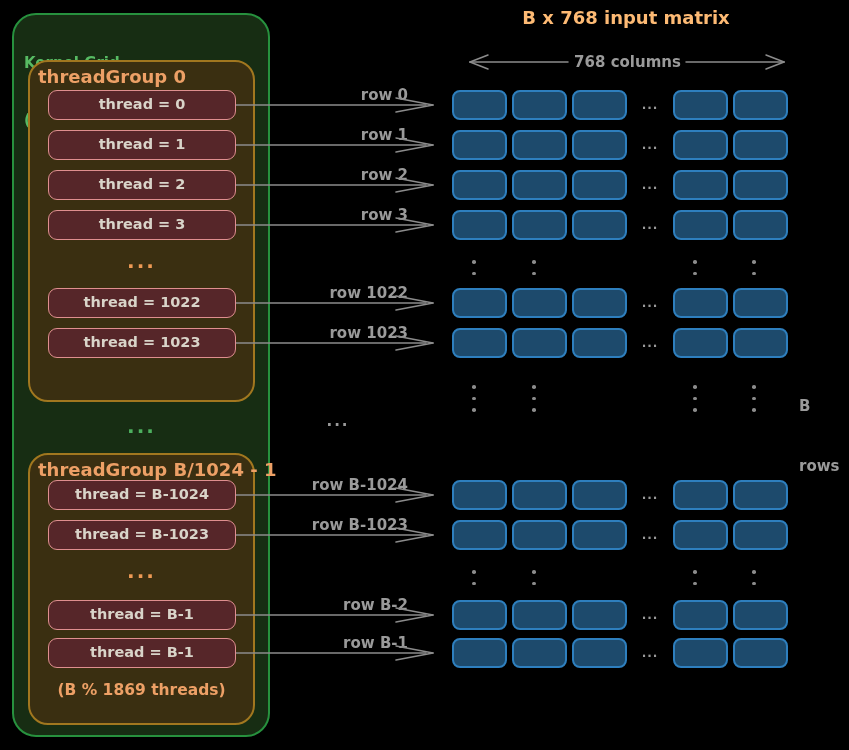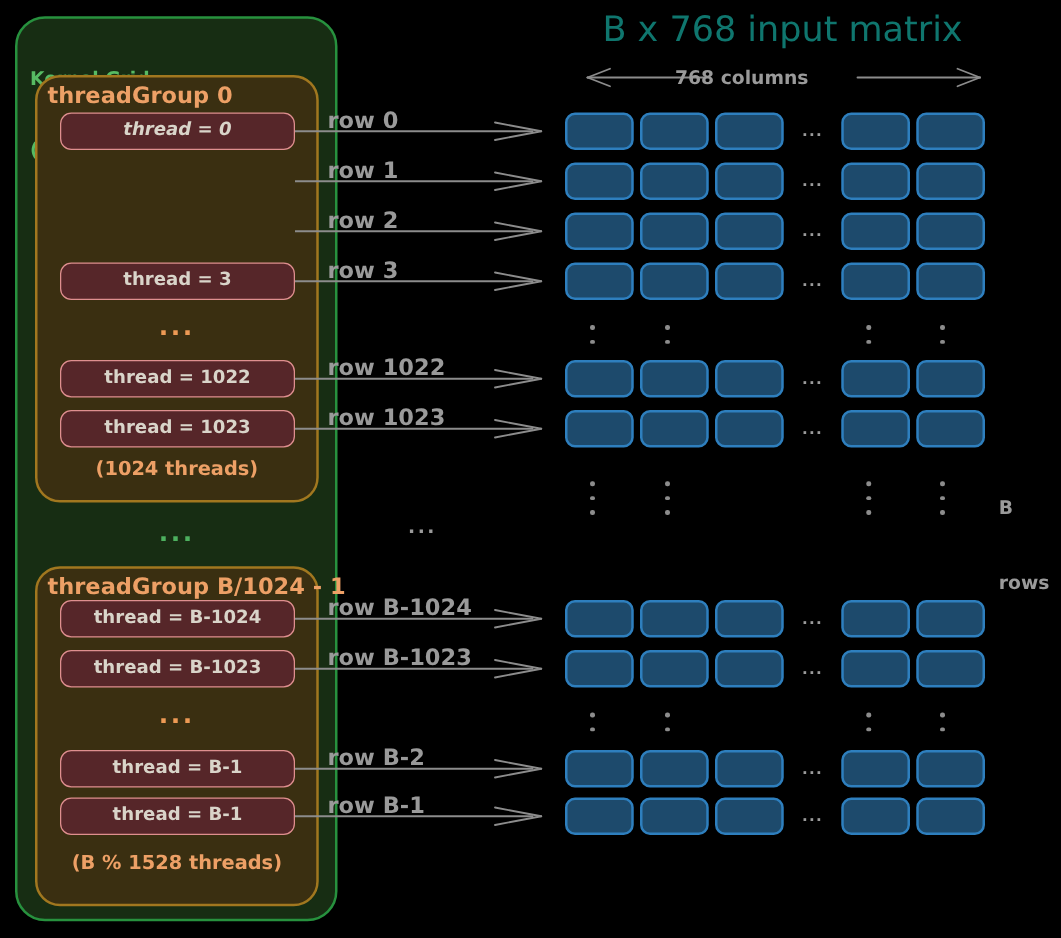--- a/index.html
+++ b/index.html
@@ -76,53 +76,53 @@
     color: #eda066;
     font-size: 15.5px;
     font-weight: 600;
   }
   
   .row-arrow { position: absolute; left: 236px; }
   .row-arrow line { stroke: #8c8c8c; stroke-width: 1.5; stroke-linecap: round; }
   .row-arrow-label {
     position: absolute;
     left: 262px; width: 146px;
-    text-align: left;
+    text-align: right;
     color: #9a9a9a;
-    font-size: 18px;
+    font-size: 15px;
     font-weight: 600;
   }
   .mid-ellipsis {
     position: absolute;
     left: 308px; top: 414px;
     width: 60px;
     text-align: center;
     color: #9a9a9a;
     font-size: 15px;
     line-height: 15px;
     font-weight: 700;
     letter-spacing: 2px;
   }
   
   .matrix-title {
     position: absolute;
     left: 476px; top: 7px;
     width: 300px;
     text-align: center;
-    color: #0f766e;
-    font-size: 28px;
-    font-weight: 400;
+    color: #fdba74;
+    font-size: 18px;
+    font-weight: 700;
   }
   .col-arrow { position: absolute; left: 468px; top: 50px; }
   .col-arrow line { stroke: #8c8c8c; stroke-width: 1.5; stroke-linecap: round; }
   .col-arrow-label {
     position: absolute;
     left: 540px; top: 53px;
     width: 175px;
-    text-align: left;
+    text-align: center;
     color: #9a9a9a;
     font-size: 15px;
     font-weight: 600;
   }
   .mrow {
     position: absolute;
     left: 452px;
     display: flex;
     gap: 5px;
     height: 30px;
@@ -167,37 +167,38 @@
 <div class="canvas">
 
   <div class="outer-box"></div>
   <div class="kg-title">
     <div>Kernel Grid</div>
     <div>(B threads)</div>
   </div>
 
   <div class="group-box" style="top:60px; height:342px;"></div>
   <div class="group-label" style="top:66px;">threadGroup 0</div>
-  <div class="tbox" style="top:90px;font-style:italic;">thread = 0</div>
+  <div class="tbox" style="top:90px;">thread = 0</div>
+  <div class="tbox" style="top:130px;">thread = 1</div>
+  <div class="tbox" style="top:170px;">thread = 2</div>
   <div class="tbox" style="top:210px;">thread = 3</div>
   <div class="ellipsis orange" style="top:251px;">...</div>
   <div class="tbox" style="top:288px;">thread = 1022</div>
   <div class="tbox" style="top:328px;">thread = 1023</div>
-  <div class="group-footer" style="top:366px;">(1024 threads)</div>
 
   <div class="ellipsis green" style="top:416px;">...</div>
 
   <div class="group-box" style="top:453px; height:272px;"></div>
   <div class="group-label" style="top:459px;">threadGroup B/1024 - 1</div>
   <div class="tbox" style="top:480px;">thread = B-1024</div>
   <div class="tbox" style="top:520px;">thread = B-1023</div>
   <div class="ellipsis orange" style="top:561px;">...</div>
   <div class="tbox" style="top:600px;">thread = B-1</div>
   <div class="tbox" style="top:638px;">thread = B-1</div>
-  <div class="group-footer" style="top:681px;">(B % 1528 threads)</div>
+  <div class="group-footer" style="top:681px;">(B % 1869 threads)</div>
 
   <div class="row-arrow-label" style="top:86px;">row 0</div>
   <svg class="row-arrow" style="top:95px;" width="200" height="20">
       <line x1="0" y1="10" x2="190" y2="10"></line>
       <line x1="160" y1="3" x2="197" y2="10"></line>
       <line x1="160" y1="17" x2="197" y2="10"></line>
     </svg>
   <div class="row-arrow-label" style="top:126px;">row 1</div>
   <svg class="row-arrow" style="top:135px;" width="200" height="20">
       <line x1="0" y1="10" x2="190" y2="10"></line>

